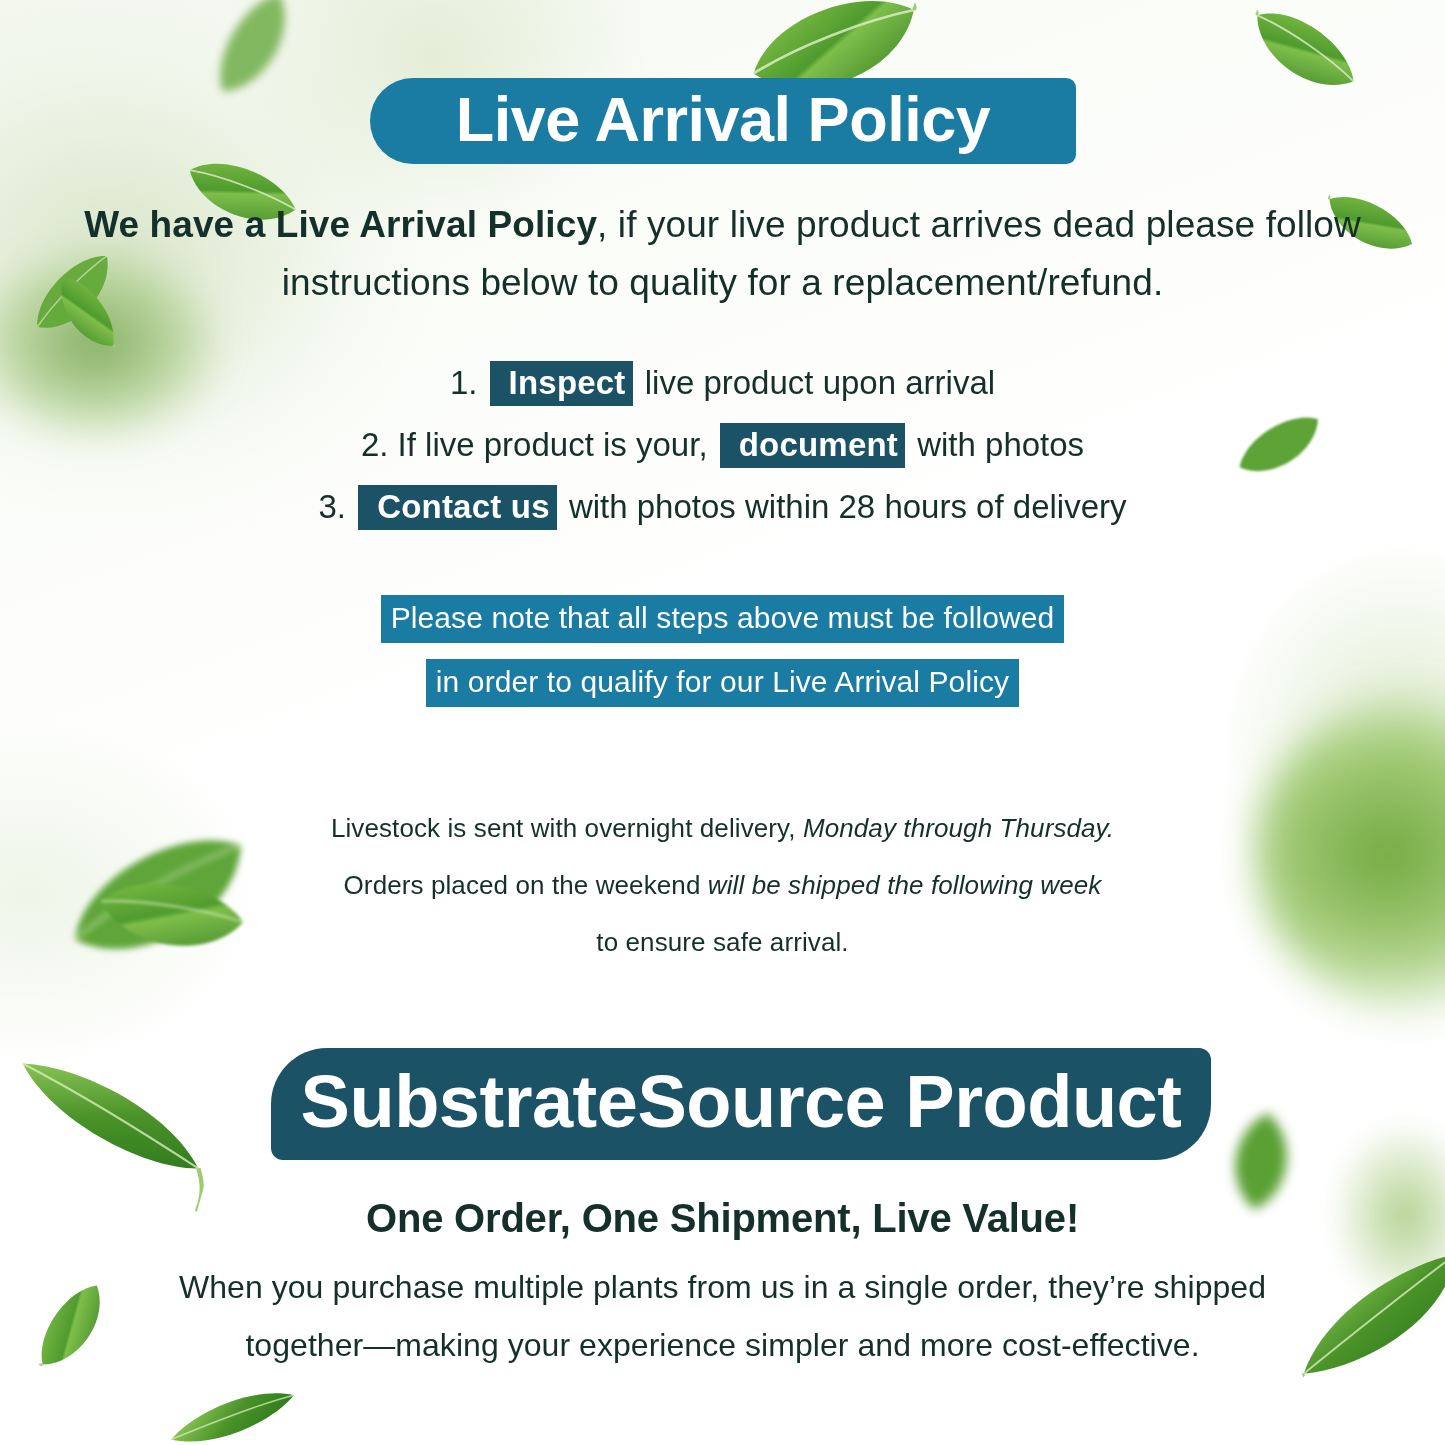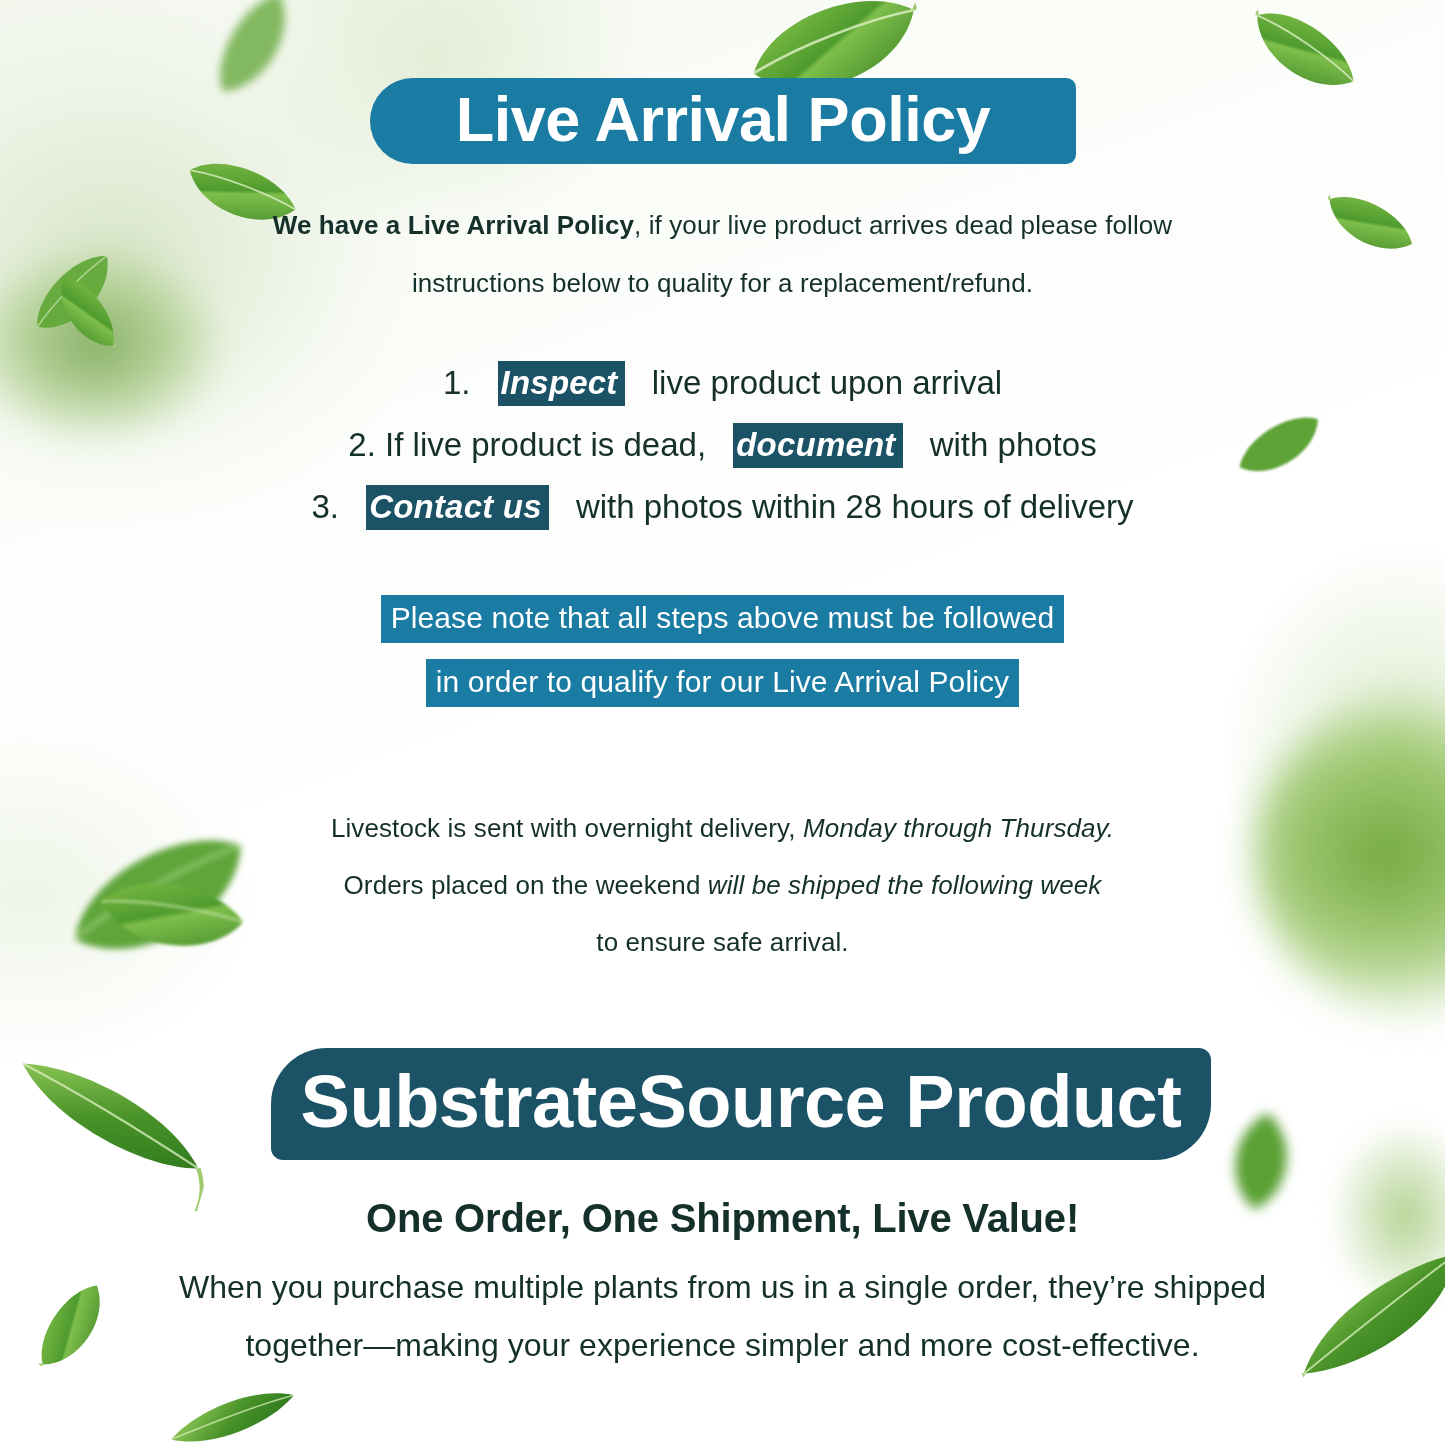--- a/index.html
+++ b/index.html
@@ -89,45 +89,44 @@
   .para {
     position: absolute;
     width: 100%;
     text-align: center;
     color: #15302b;
     font-family: "Liberation Sans", sans-serif;
   }
 
   #intro {
     top: 196px;
-    font-size: 26px;
+    font-size: 37px;
     line-height: 58px;
     letter-spacing: 0.1px;
   }
   #intro b { font-weight: bold; }
 
   .steps {
     position: absolute;
     top: 352px;
     width: 100%;
     text-align: center;
     font-size: 33px;
     line-height: 62px;
     color: #15302b;
   }
   .step-line { display: block; white-space: nowrap; }
 
   .hl-dark {
     background: #1b5266;
     color: #ffffff;
     font-weight: bold;
-    padding: 3px 7px 5px 3px;
-    margin: 0 18px;
+    padding: 3px 7px 5px 19px;
+    margin: 0 3px;
     letter-spacing: 0.2px;
-    font-style: italic;
   }
 
   .note {
     position: absolute;
     top: 586px;
     width: 100%;
     text-align: center;
     font-size: 30px;
     line-height: 64px;
   }
@@ -321,21 +320,21 @@
     <div class="steps">
 
       <span class="step-line">
         <span>1.</span>
         <span class="hl-dark">Inspect</span>
         <span>live product upon arrival</span>
       </span>
 
       <span class="step-line">
         <span>2.</span>
-        <span>If live product is dead,</span>
+        <span>If live product is your,</span>
         <span class="hl-dark">document</span>
         <span>with photos</span>
       </span>
 
       <span class="step-line">
         <span>3.</span>
         <span class="hl-dark">Contact us</span>
         <span>with photos within 28 hours of delivery</span>
       </span>
 

